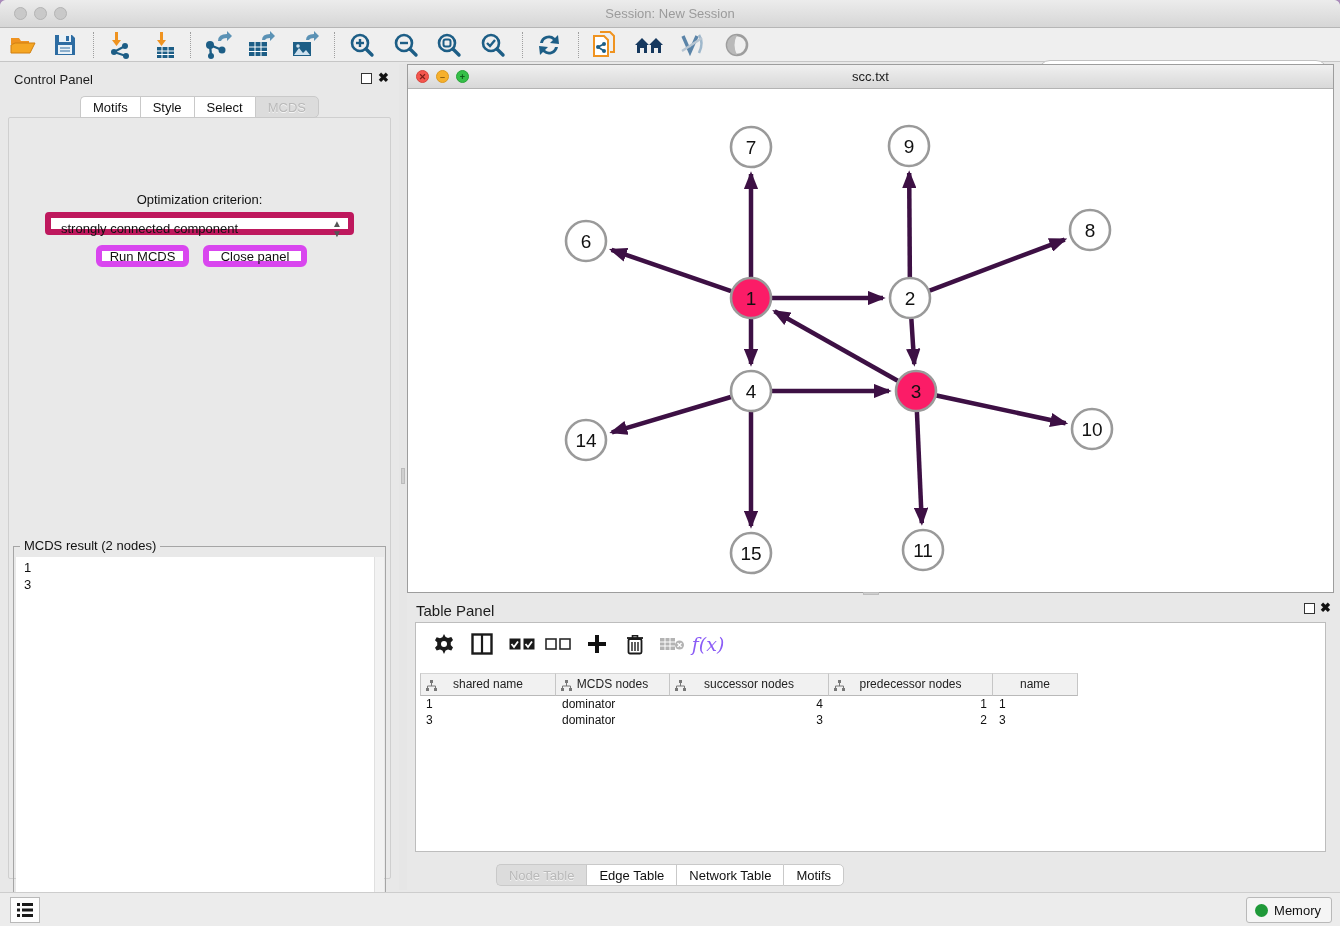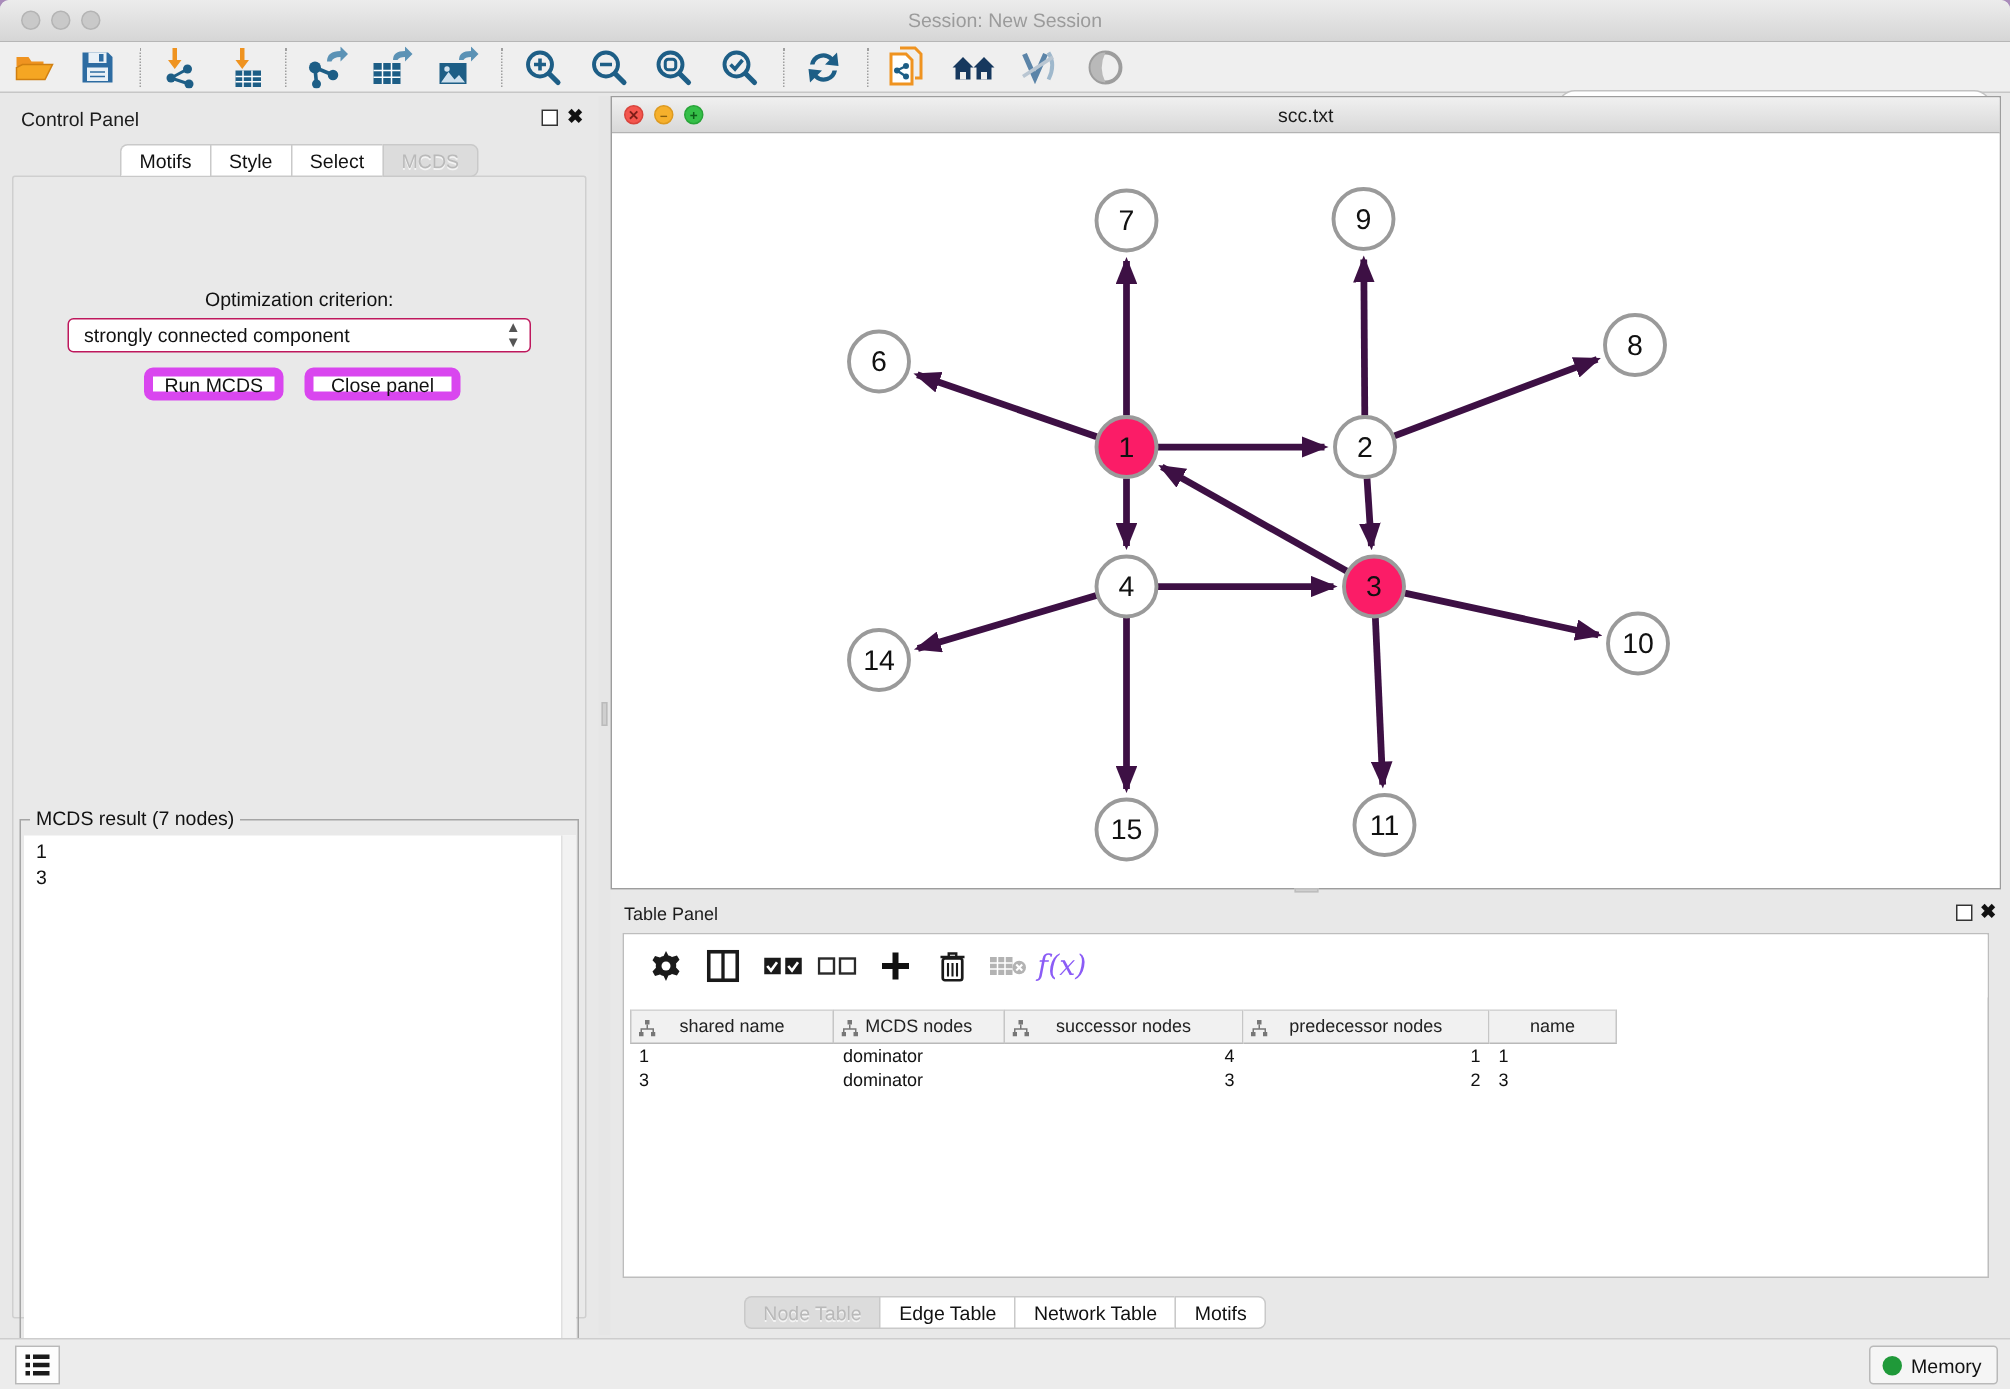--- a/index.html
+++ b/index.html
@@ -27,21 +27,21 @@
   .float-ico { position:absolute; top:9px; width:11px; height:11px; border:1.5px solid #333; background:#fff; }
   .close-ico { position:absolute; top:6px; font-size:13px; font-weight:bold; color:#111; }
   .tabs-row { position:absolute; left:0; top:32px; width:100%; height:22px; text-align:center; z-index:3; }
   .tab { display:inline-block; height:22px; padding:3px 12px 0 12px; font-size:13px; background:#fff; color:#111;
     border:1px solid #c9c9c9; border-right:none; vertical-align:top; }
   .tab:first-child { border-radius:5px 0 0 0; }
   .tab:last-child { border-right:1px solid #c9c9c9; border-radius:0 5px 5px 0; }
   .tab.sel { background:#dcdcdc; color:#b9b9b9; text-shadow:0 1px 0 #f4f4f4; }
   .cpanel-content { position:absolute; left:8px; top:53px; width:383px; height:762px; background:#e9e9e9; border:1px solid #cfcfcf; border-radius:2px; }
   .opt-label { position:absolute; left:0; width:100%; top:74px; text-align:center; font-size:13px; color:#111; }
-  .combo { position:absolute; left:36px; top:94px; width:309px; height:23px; background:#fff; border:1px solid #be185d; border-radius:4px; font-size:13px; color:#111; }
+  .combo { position:absolute; left:36px; top:94px; width:309px; height:23px; background:#fff; border:6px solid #be185d; border-radius:4px; font-size:13px; color:#111; }
   .combo .val { position:absolute; left:10px; top:3px; }
   .combo .stepper { position:absolute; right:6px; top:1px; font-size:10px; color:#555; line-height:10px; text-align:center; }
   .btn { position:absolute; height:22px; background:#fff; border:6px solid #d946ef; border-radius:6px; font-size:13px; color:#111;
     display:flex; align-items:center; justify-content:center; }
   .groupbox { position:absolute; left:4px; top:428px; width:373px; height:382px; border:1px solid #a5a5a5; }
   .groupbox .legend { position:absolute; left:6px; top:-9px; background:#e9e9e9; padding:0 4px; font-size:13px; color:#111; }
   .result-area { position:absolute; left:2px; top:10px; width:368px; height:369px; background:#fff; }
   .result-area .lines { position:absolute; left:8px; top:2px; font-size:13px; color:#111; line-height:17px; white-space:pre-line; }
   .result-scroll { position:absolute; right:0; top:0; width:10px; height:100%; background:#f2f2f2; border-left:1px solid #e0e0e0; }
 
@@ -52,21 +52,21 @@
   
   .netwin { position:absolute; left:407px; top:64px; width:927px; height:529px; border:1px solid #9d9d9d; background:#fff; }
   .netwin-titlebar { position:absolute; left:0; top:0; width:100%; height:24px; background:linear-gradient(#f0f0f0,#d8d8d8); border-bottom:1px solid #b3b3b3; }
   .traffic { position:absolute; top:5px; width:13px; height:13px; border-radius:50%; font-size:9px; line-height:13px; text-align:center; font-weight:bold; }
   .netwin-title { position:absolute; left:0; right:0; top:4px; text-align:center; font-size:13px; color:#1a1a1a; }
   .netcanvas { position:absolute; left:0; top:24px; width:925px; height:503px; background:#fff; }
   .hgrip { position:absolute; left:455px; top:527px; width:16px; height:3px; background:#cfcfcf; border:1px solid #bdbdbd; }
 
   
   .tpanel { position:absolute; left:407px; top:596px; width:927px; height:292px; background:#e8e8e8; }
-  .tpanel-title { position:absolute; left:9px; top:6px; font-size:12px; color:#1c1c1c; }
+  .tpanel-title { position:absolute; left:9px; top:6px; font-size:15px; color:#1c1c1c; }
   .tbox { position:absolute; left:8px; top:26px; width:911px; height:230px; background:#fff; border:1px solid #bdbdbd; }
   .ttool { position:absolute; left:0; top:0; width:100%; height:42px; background:#fff; }
   .ttbtn { position:absolute; top:6px; width:32px; height:30px; display:flex; align-items:center; justify-content:center; }
   .thead { position:absolute; left:4px; top:50px; height:23px; display:flex; }
   .th { position:relative; height:23px; background:#f1f1f1; border-top:1px solid #d4d4d4; border-bottom:1px solid #b9b9b9; border-right:1px solid #c6c6c6;
     font-size:12px; color:#222; text-align:center; line-height:21px; }
   .th:first-child { border-left:1px solid #c6c6c6; }
   .th svg { position:absolute; left:5px; top:6px; }
   .trows { position:absolute; left:4px; top:73px; }
   .tr { display:flex; height:16px; }
@@ -252,21 +252,21 @@
     <div class="tabs-row"><div class="tab">Motifs</div><div class="tab">Style</div><div class="tab">Select</div><div class="tab sel">MCDS</div></div>
     <div class="cpanel-content">
       <div class="opt-label">Optimization criterion:</div>
       <div class="combo">
         <span class="val">strongly connected component</span>
         <span class="stepper">▲<br>▼</span>
       </div>
       <div class="btn" style="left:87px; top:127px; width:93px;">Run MCDS</div>
       <div class="btn" style="left:194px; top:127px; width:104px;">Close panel</div>
       <div class="groupbox">
-        <div class="legend">MCDS result (7 nodes)</div>
+        <div class="legend">MCDS result (2 nodes)</div>
         <div class="result-area">
           <div class="lines">1
 3</div>
           <div class="result-scroll"></div>
         </div>
       </div>
     </div>
   </div>
 
   <div class="vsplit">

